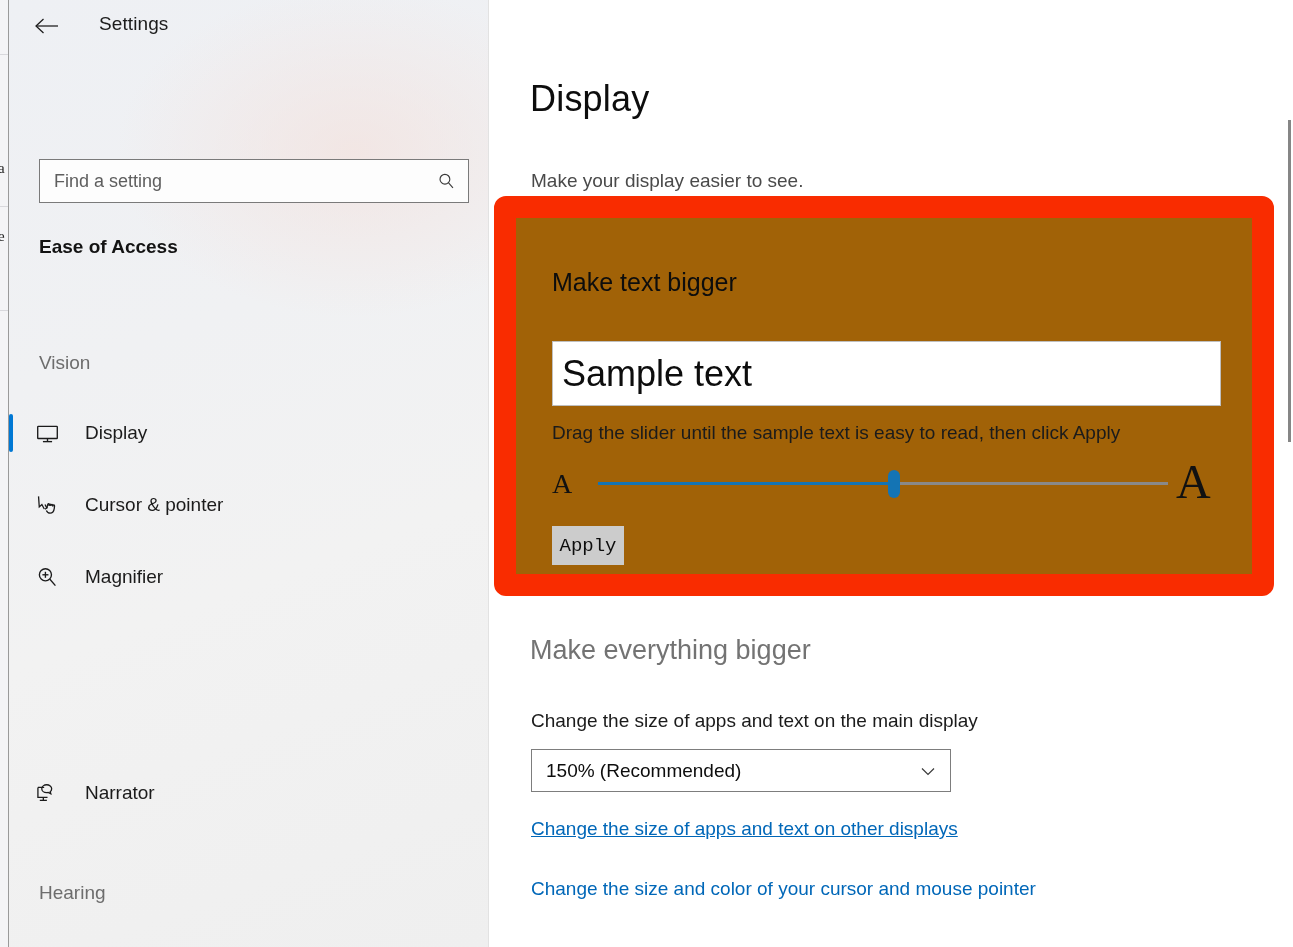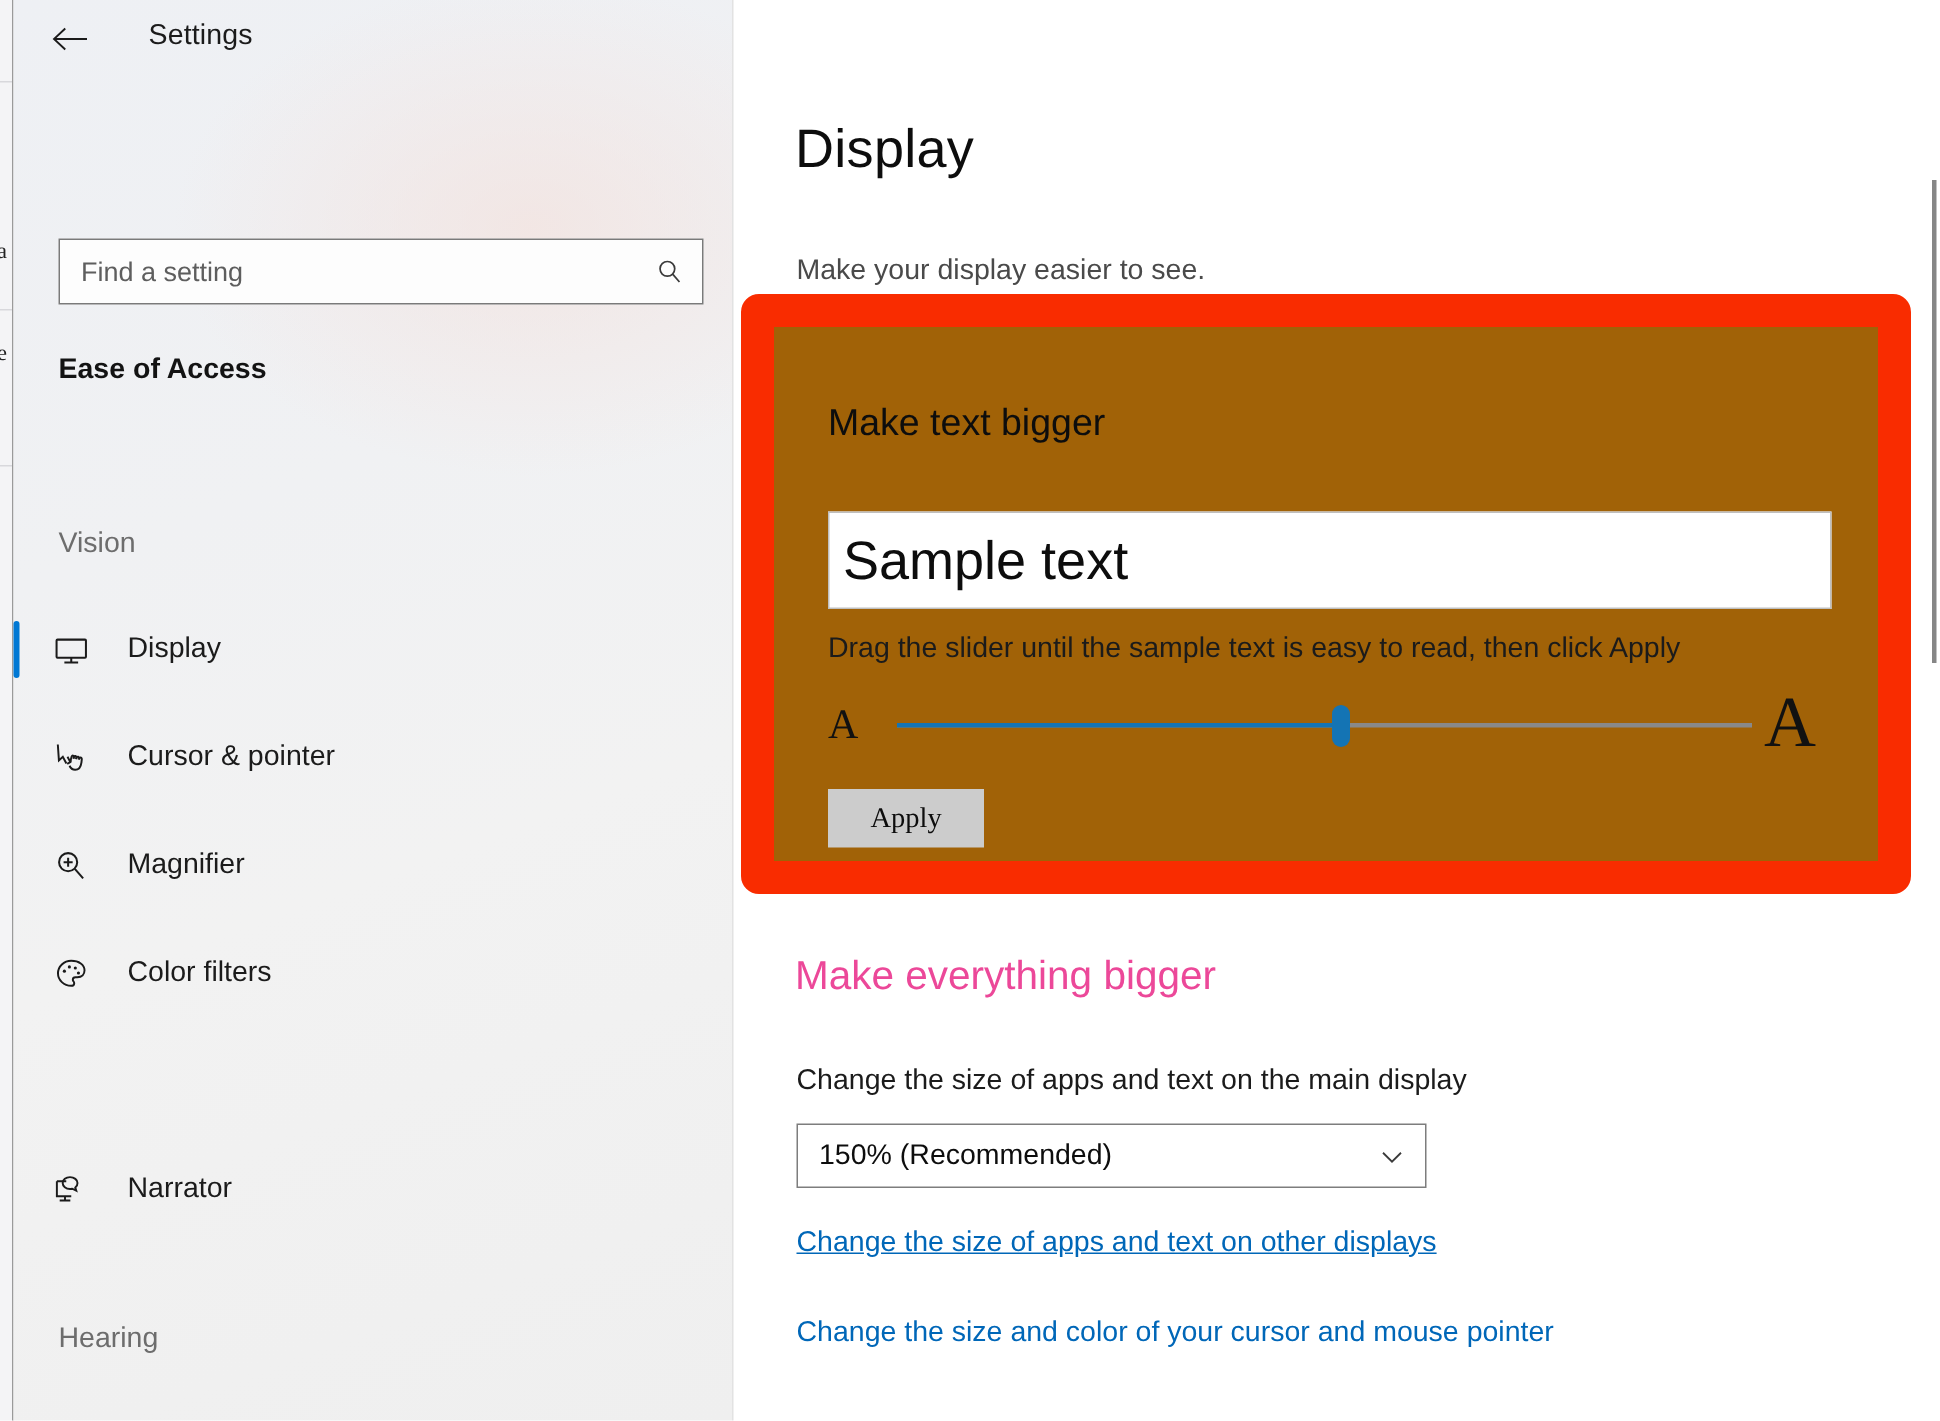--- a/index.html
+++ b/index.html
@@ -283,36 +283,36 @@
     left: 52%; top: -12px;
     margin-left: -6px;
     width: 12px; height: 28px;
     border-radius: 7px;
     background: #1474b4;
     cursor: grab;
   }
   #apply-button {
     position: absolute;
     left: 36px; top: 308px;
-    width: 104px; height: 39px;
+    width: 72px; height: 39px;
     background: #cccccc;
     border: 0;
-    font-family: Liberation Serif, serif;
+    font-family: Liberation Mono, monospace;
     font-size: 19px;
     color: #0d0d0d;
     cursor: pointer;
     padding: 0;
   }
 
   
   #sec-scale-title {
     position: absolute;
     left: 40px; top: 635px;
     font-size: 27px;
-    color: #ec4899;
+    color: #737373;
   }
   #scale-label {
     position: absolute;
     left: 41px; top: 710px;
     font-size: 19px;
     color: #1b1b1b;
   }
   #scale-dropdown {
     position: absolute;
     left: 41px; top: 749px;
@@ -422,32 +422,20 @@
         <svg width="25" height="25" viewBox="0 0 24 24" fill="none" stroke="#1b1b1b" stroke-width="1.3">
           <circle cx="10.0" cy="9.4" r="5.8"></circle>
           <line x1="10.0" y1="6.5" x2="10.0" y2="12.3"></line>
           <line x1="7.1" y1="9.4" x2="12.9" y2="9.4"></line>
           <line x1="14.3" y1="13.7" x2="19.6" y2="19.8"></line>
         </svg>
       </span>
       <span class="nav-label">Magnifier</span>
     </div>
 
-    <div class="nav-item" style="top:625px;">
-      <span class="nav-ico">
-        <svg width="25" height="25" viewBox="0 0 24 24" fill="none" stroke="#1b1b1b" stroke-width="1.25">
-          <path d="M12 3.4c-4.7 0-8.5 3.5-8.5 8.0 0 4.4 3.8 8.0 8.5 8.0 1.2 0 1.9-.8 1.9-1.7 0-.5-.2-.8-.5-1.2-.3-.3-.4-.6-.4-1.0 0-.9.7-1.6 1.7-1.6h1.2c3.0 0 4.6-1.9 4.6-4.4 0-3.6-3.6-6.1-8.5-6.1z"></path>
-          <circle cx="7.6" cy="10.0" r="1.0" fill="#1b1b1b" stroke="none"></circle>
-          <circle cx="10.8" cy="7.3" r="1.0" fill="#1b1b1b" stroke="none"></circle>
-          <circle cx="14.6" cy="8.0" r="1.0" fill="#1b1b1b" stroke="none"></circle>
-          <circle cx="16.6" cy="11.2" r="1.0" fill="#1b1b1b" stroke="none"></circle>
-        </svg>
-      </span>
-      <span class="nav-label">Color filters</span>
-    </div>
 
 
     <div class="nav-item" style="top:769px;">
       <span class="nav-ico">
         <svg width="25" height="25" viewBox="0 0 24 24" fill="none" stroke="#1b1b1b" stroke-width="1.25">
           <path d="M2.8 6.2h6.0M2.8 6.2v9.6h9.2"></path>
           <line x1="8.0" y1="15.8" x2="8.0" y2="18.4"></line>
           <line x1="4.6" y1="18.6" x2="11.4" y2="18.6"></line>
           <path d="M11.2 3.6c-2.6 0-4.7 1.7-4.7 3.8 0 2.1 2.1 3.8 4.7 3.8.5 0 1.0-.1 1.4-.2l2.6 1.3-.6-2.0c.9-.7 1.4-1.7 1.4-2.9 0-2.1-2.1-3.8-4.8-3.8z"></path>
         </svg>

